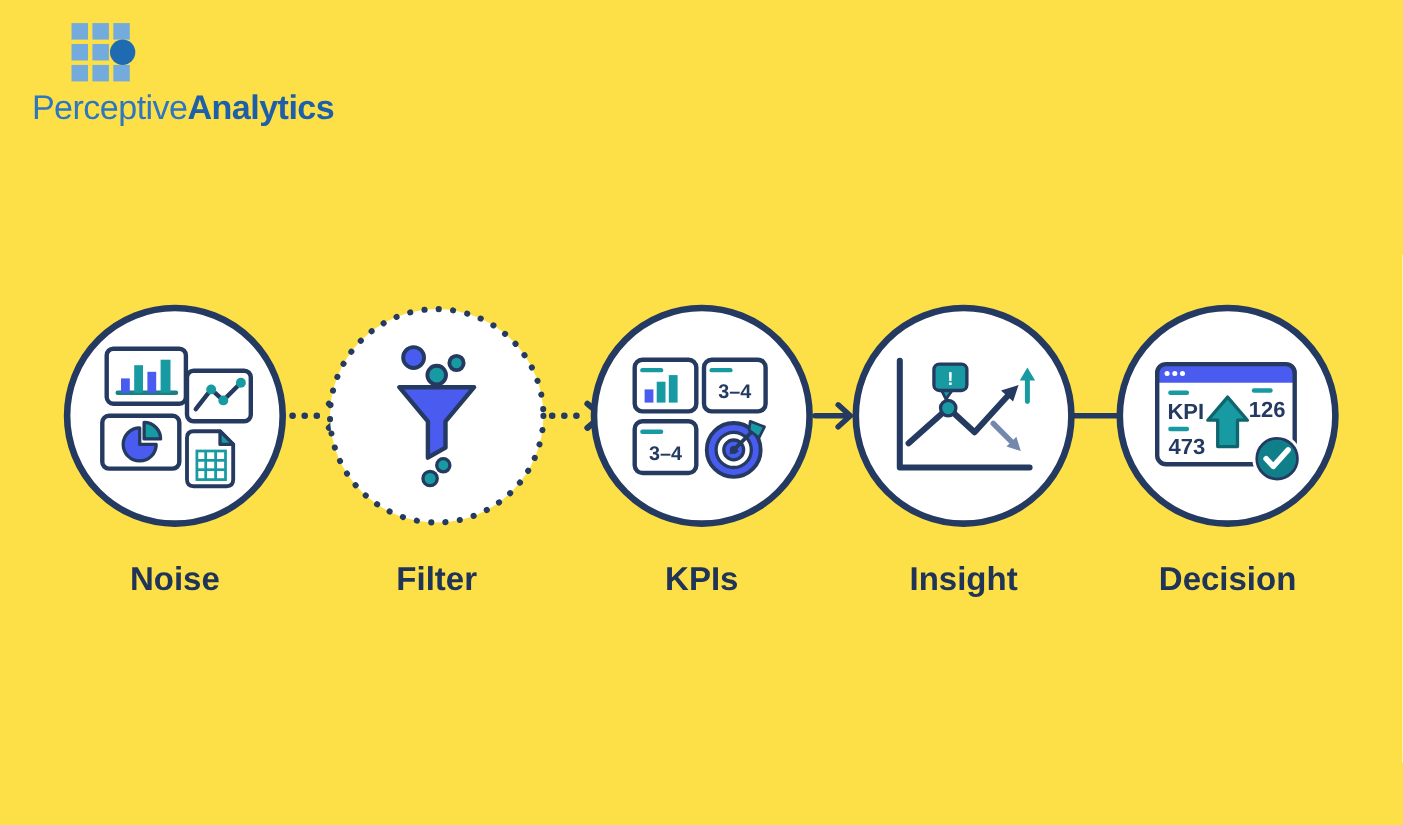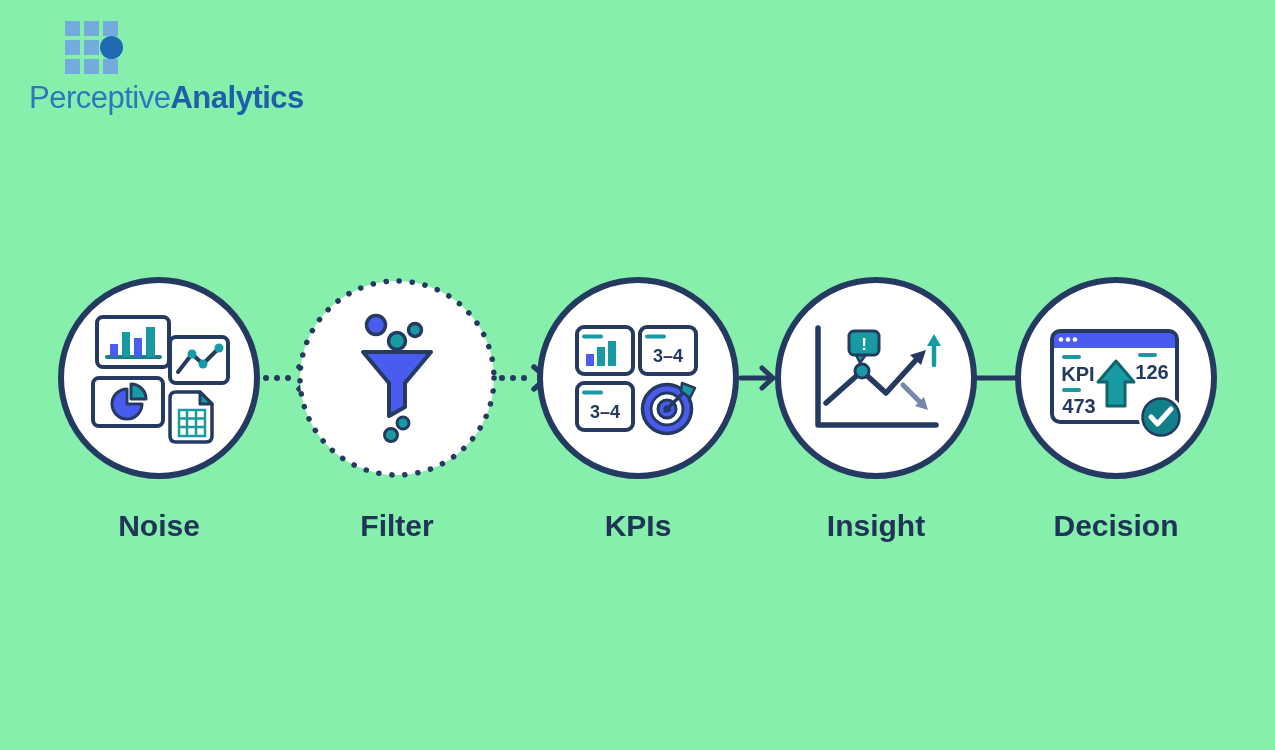--- a/index.html
+++ b/index.html
@@ -2,21 +2,21 @@
 <html><head>
 <meta charset="utf-8">
 <style>
   * { margin: 0; padding: 0; box-sizing: border-box; }
   html, body { background: #ffffff; }
   body { font-family: "Liberation Sans", sans-serif; }
   .canvas {
     position: relative;
     width: 1275px;
     height: 750px;
-    background: #86efac;
+    background: #fde047;
     overflow: hidden;
   }
   
   .logo { position: absolute; left: 0; top: 0; width: 330px; height: 130px; }
   .logo-grid {
     position: absolute; left: 65px; top: 21px;
     display: grid;
     grid-template-columns: repeat(3, 15px);
     grid-template-rows: repeat(3, 15px);
     gap: 4px;

